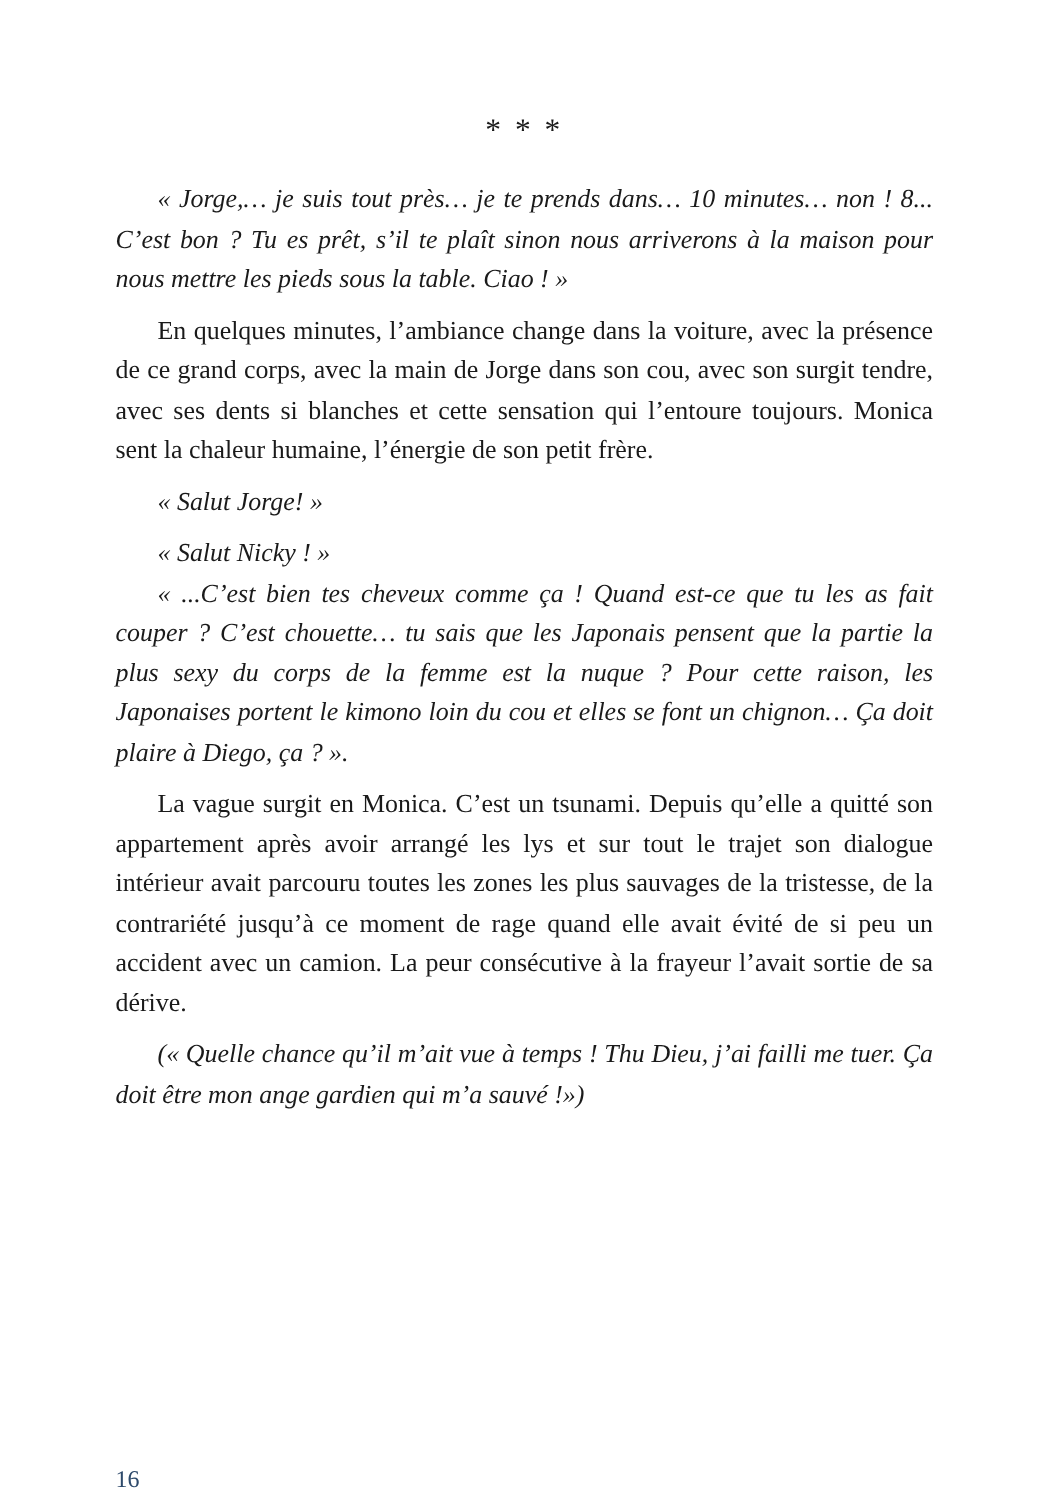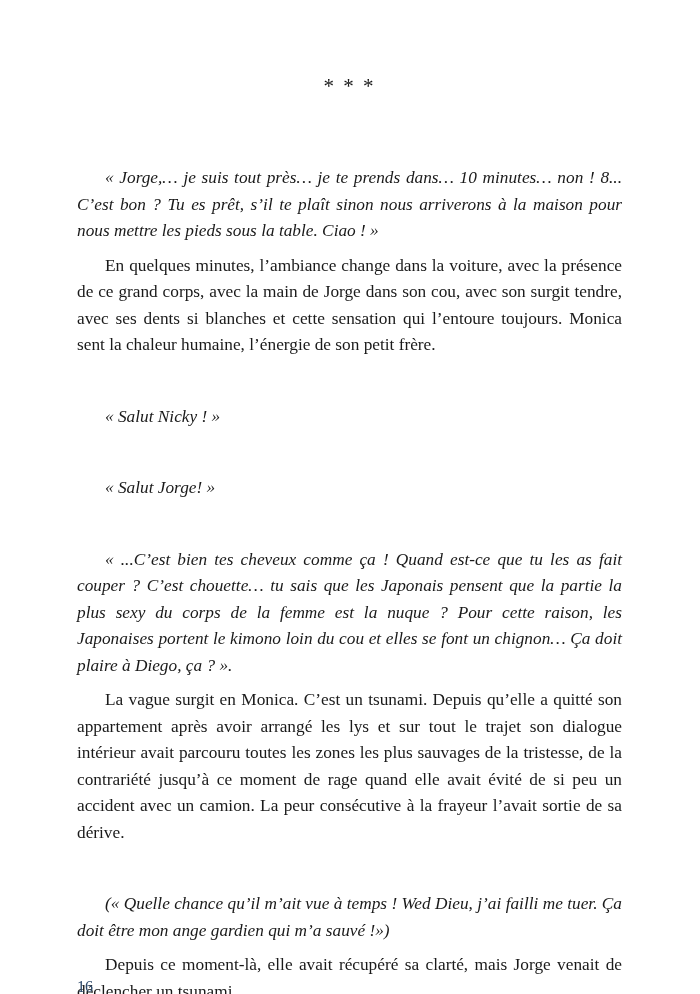--- a/index.html
+++ b/index.html
@@ -39,21 +39,20 @@
     }
     p {
       margin: 0 0 8px 0;
       font-size: 17.3px;
       line-height: 26.5px;
       text-align: justify;
       text-indent: 28px;
     }
     p.it {
       font-style: italic;
-      margin-top: 45px;
     }
     p.tight {
       margin-bottom: 0;
     }
     .page-number {
       position: absolute;
       left: 0;
       width: 545px;
       top: 978px;
       text-align: left;
@@ -63,22 +62,21 @@
   </style>
 </head>
 <body>
 
 <div class="page">
   <div class="separator">* * *</div>
 
   <div class="content">
     <p class="it">«  Jorge,… je suis tout près… je te prends dans… 10 minutes… non ! 8... C’est bon ? Tu es prêt, s’il te plaît sinon nous arriverons à la maison pour nous mettre les pieds sous la table. Ciao ! »</p>
     <p>En quelques minutes, l’ambiance change dans la voiture, avec la présence de ce grand corps, avec la main de Jorge dans son cou, avec son surgit tendre, avec ses dents si blanches et cette sensation qui l’entoure toujours. Monica sent la chaleur humaine, l’énergie de son petit frère.</p>
+    <p class="it">« Salut Jorge! »</p>
     <p class="it tight">« Salut Nicky ! »</p>
-    <p class="it">« Salut Jorge! »</p>
     <p class="it">« ...C’est bien tes cheveux comme ça ! Quand est-ce que tu les as fait couper ? C’est chouette… tu sais que les Japonais pensent que la partie la plus sexy du corps de la femme est la nuque ? Pour cette raison, les Japonaises portent le kimono loin du cou et elles se font un chignon… Ça doit plaire à Diego, ça ? ».</p>
     <p>La vague surgit en Monica. C’est un tsunami. Depuis qu’elle a quitté son appartement après avoir arrangé les lys et sur tout le trajet son dialogue intérieur avait parcouru toutes les zones les plus sauvages de la tristesse, de la contrariété jusqu’à ce moment de rage quand elle avait évité de si peu un accident avec un camion. La peur consécutive à la frayeur l’avait sortie de sa dérive.</p>
-    <p class="it">(« Quelle chance qu’il m’ait vue à temps ! Wed Dieu, j’ai failli me tuer. Ça doit être mon ange gardien qui m’a sauvé !»)</p>
-    <p>Depuis ce moment-là, elle avait récupéré sa clarté, mais Jorge venait de déclencher un tsunami.</p>
+    <p class="it">(« Quelle chance qu’il m’ait vue à temps ! Thu Dieu, j’ai failli me tuer. Ça doit être mon ange gardien qui m’a sauvé !»)</p>
   </div>
 
   <div class="page-number">16</div>
 </div>
 
 </body></html>

